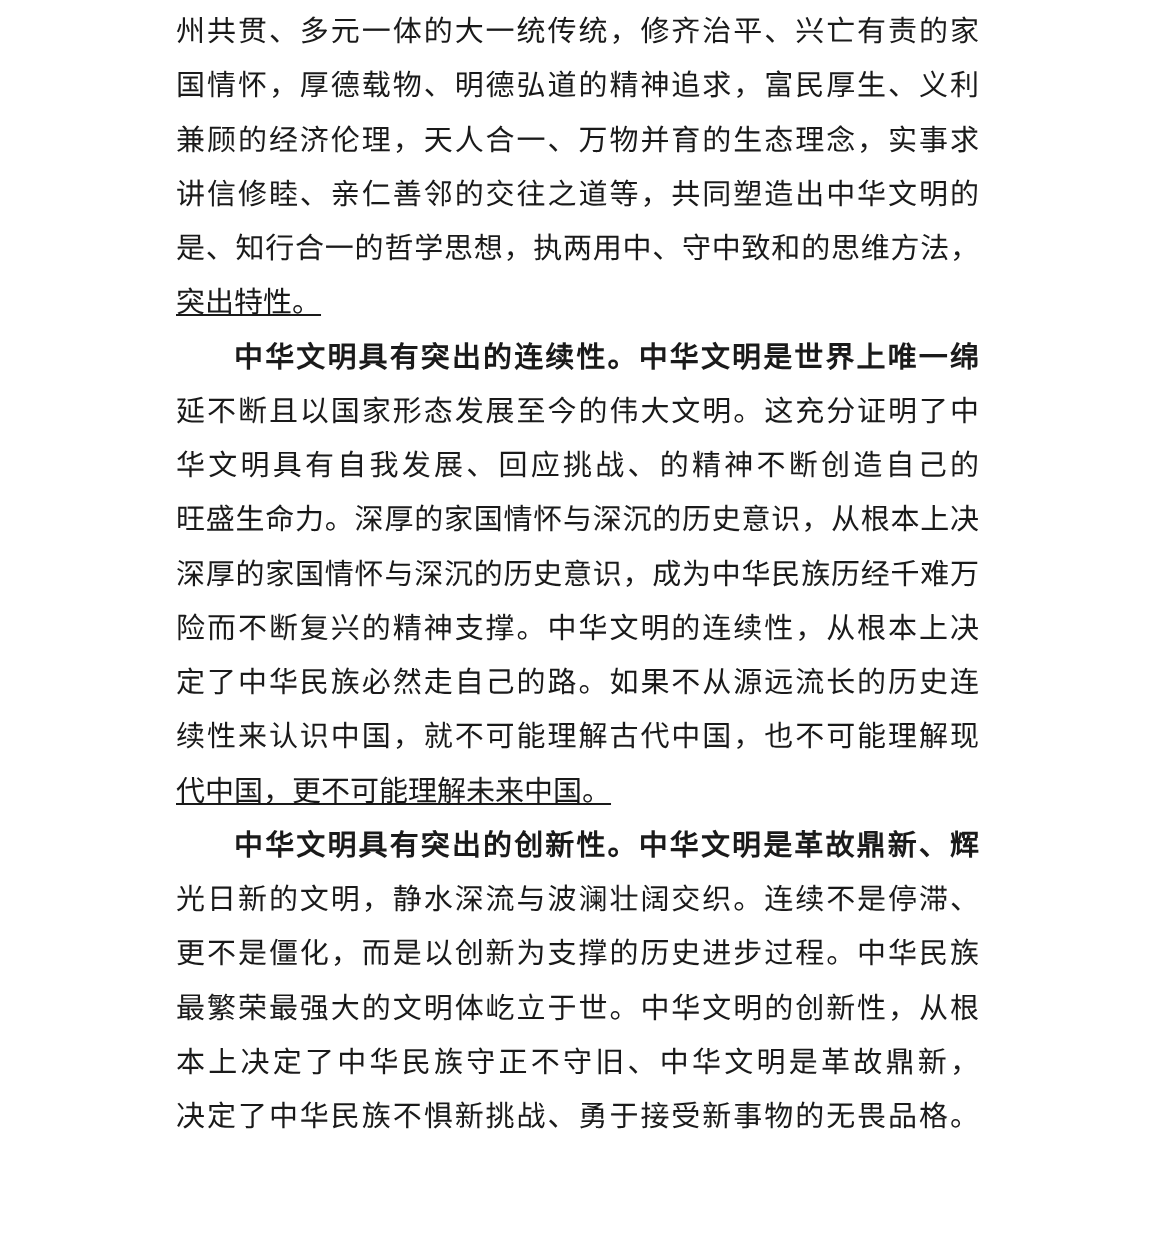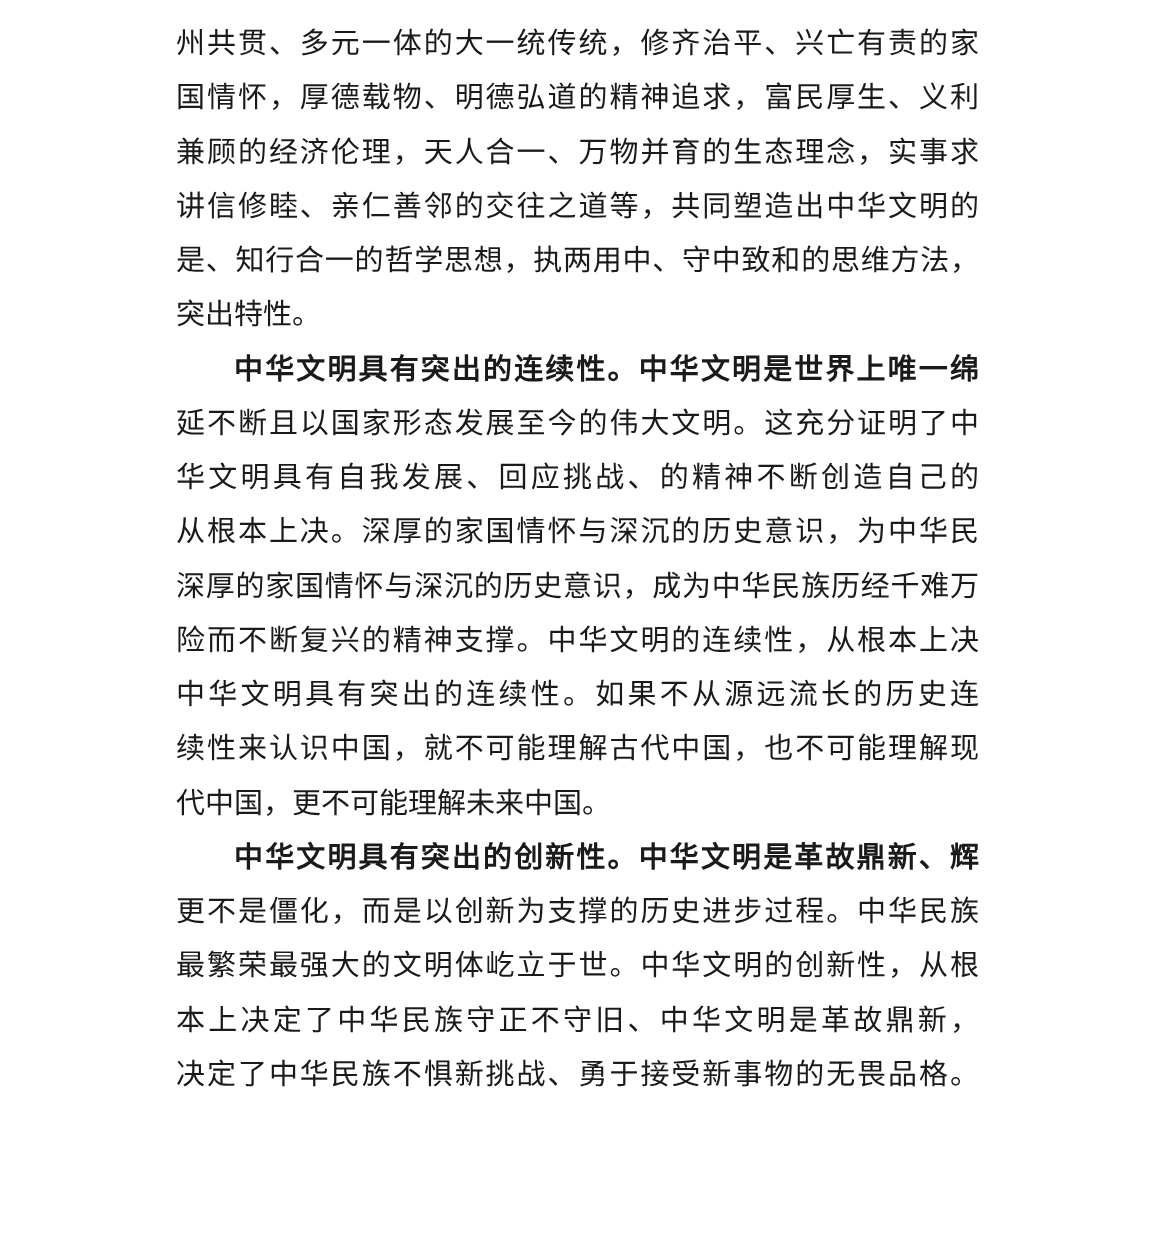--- a/index.html
+++ b/index.html
@@ -10,21 +10,21 @@
   .page {
     position: relative;
     width: 1158px;
     height: 1249px;
     background: #ffffff;
     overflow: hidden;
   }
   .textblock {
     position: absolute;
     left: 176px;
-    top: 16px;
+    top: 4px;
     width: 803px;
   }
   .para {
     margin: 0;
     padding: 0;
   }
   .line {
     font-family: "Liberation Serif", "DejaVu Serif", serif;
     font-size: 29px;
     font-weight: 400;
@@ -36,20 +36,21 @@
     text-align-last: justify;
     text-justify: inter-character;
   }
   .line.indent {
     text-indent: 58px;
     font-weight: bold;
   }
   .line.end {
     text-align: left;
     text-align-last: left;
+    text-decoration: underline;
   }
 </style>
 </head>
 <body>
 
 <div class="page">
   <div class="textblock">
 
     <section class="para">
       <div class="line">州共贯、多元一体的大一统传统，修齐治平、兴亡有责的家</div>
@@ -57,30 +58,31 @@
       <div class="line">兼顾的经济伦理，天人合一、万物并育的生态理念，实事求</div>
       <div class="line">讲信修睦、亲仁善邻的交往之道等，共同塑造出中华文明的</div>
       <div class="line">是、知行合一的哲学思想，执两用中、守中致和的思维方法，</div>
       <div class="line end">突出特性。</div>
     </section>
 
     <section class="para">
       <div class="line indent">中华文明具有突出的连续性。中华文明是世界上唯一绵</div>
       <div class="line">延不断且以国家形态发展至今的伟大文明。这充分证明了中</div>
       <div class="line">华文明具有自我发展、回应挑战、的精神不断创造自己的</div>
-      <div class="line">从根本上决。深厚的家国情怀与深沉的历史意识，为中华民</div>
+      <div class="line">旺盛生命力。深厚的家国情怀与深沉的历史意识，从根本上决</div>
       <div class="line">深厚的家国情怀与深沉的历史意识，成为中华民族历经千难万</div>
       <div class="line">险而不断复兴的精神支撑。中华文明的连续性，从根本上决</div>
-      <div class="line">中华文明具有突出的连续性。如果不从源远流长的历史连</div>
+      <div class="line">定了中华民族必然走自己的路。如果不从源远流长的历史连</div>
       <div class="line">续性来认识中国，就不可能理解古代中国，也不可能理解现</div>
       <div class="line end">代中国，更不可能理解未来中国。</div>
     </section>
 
     <section class="para">
       <div class="line indent">中华文明具有突出的创新性。中华文明是革故鼎新、辉</div>
+      <div class="line">光日新的文明，静水深流与波澜壮阔交织。连续不是停滞、</div>
       <div class="line">更不是僵化，而是以创新为支撑的历史进步过程。中华民族</div>
       <div class="line">最繁荣最强大的文明体屹立于世。中华文明的创新性，从根</div>
       <div class="line">本上决定了中华民族守正不守旧、中华文明是革故鼎新，</div>
       <div class="line">决定了中华民族不惧新挑战、勇于接受新事物的无畏品格。</div>
     </section>
 
   </div>
 </div>
 
 </body></html>

